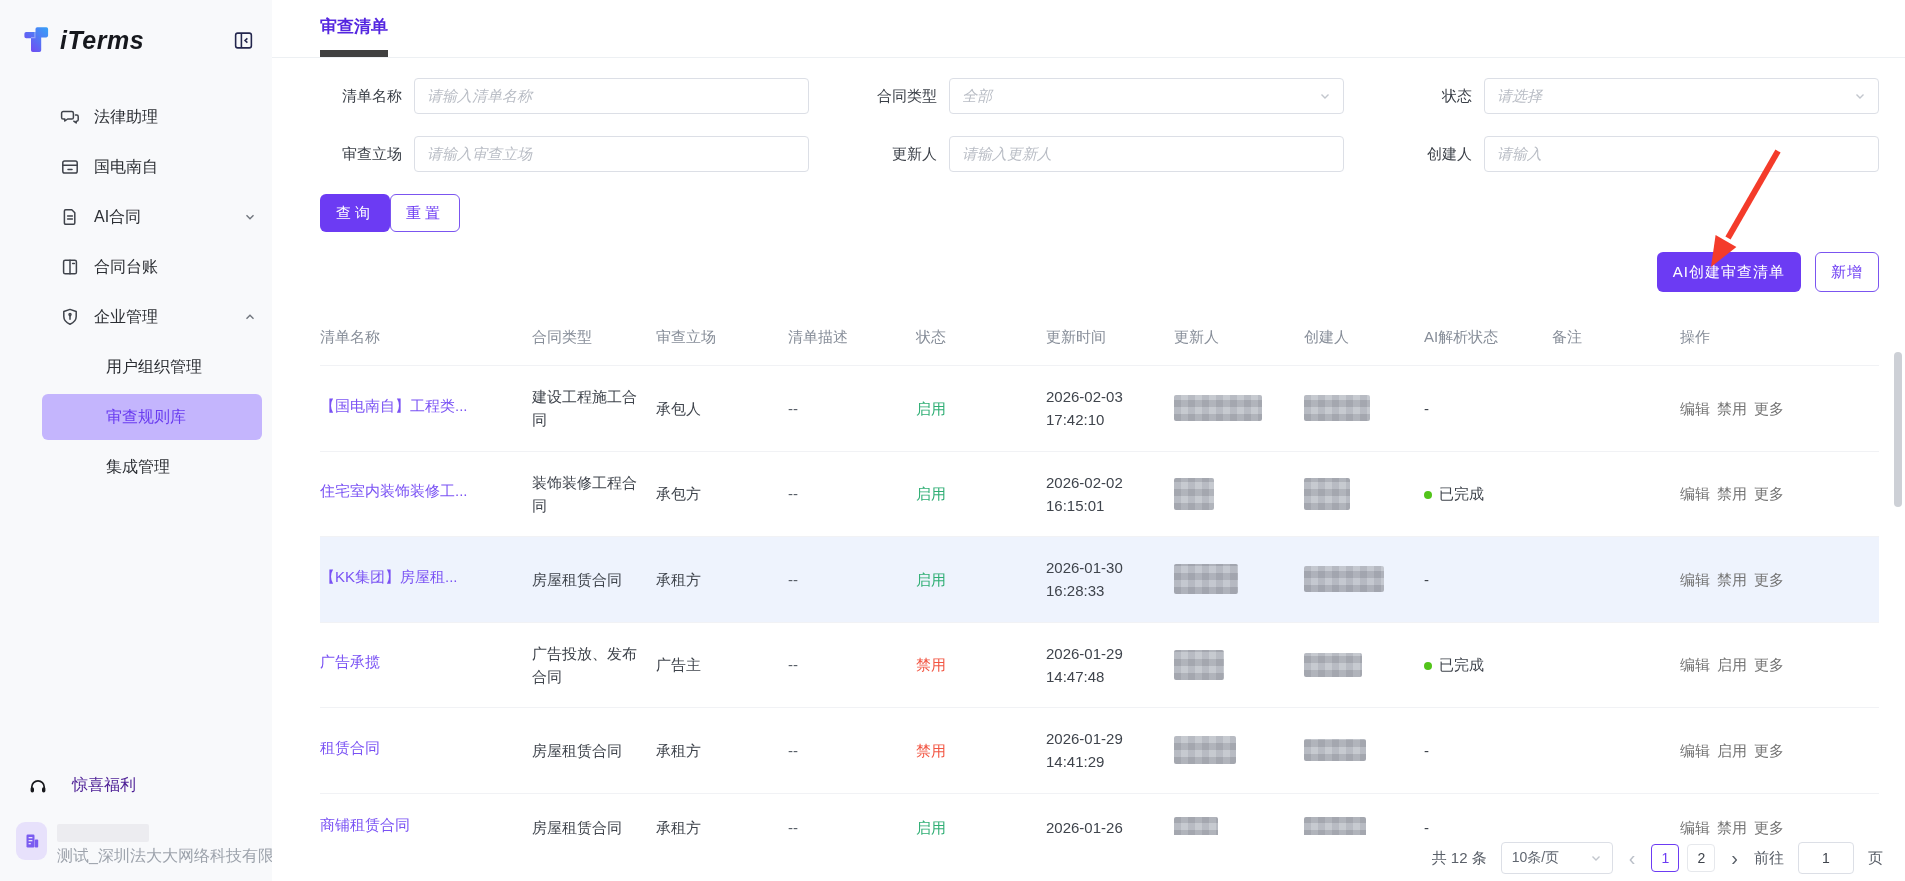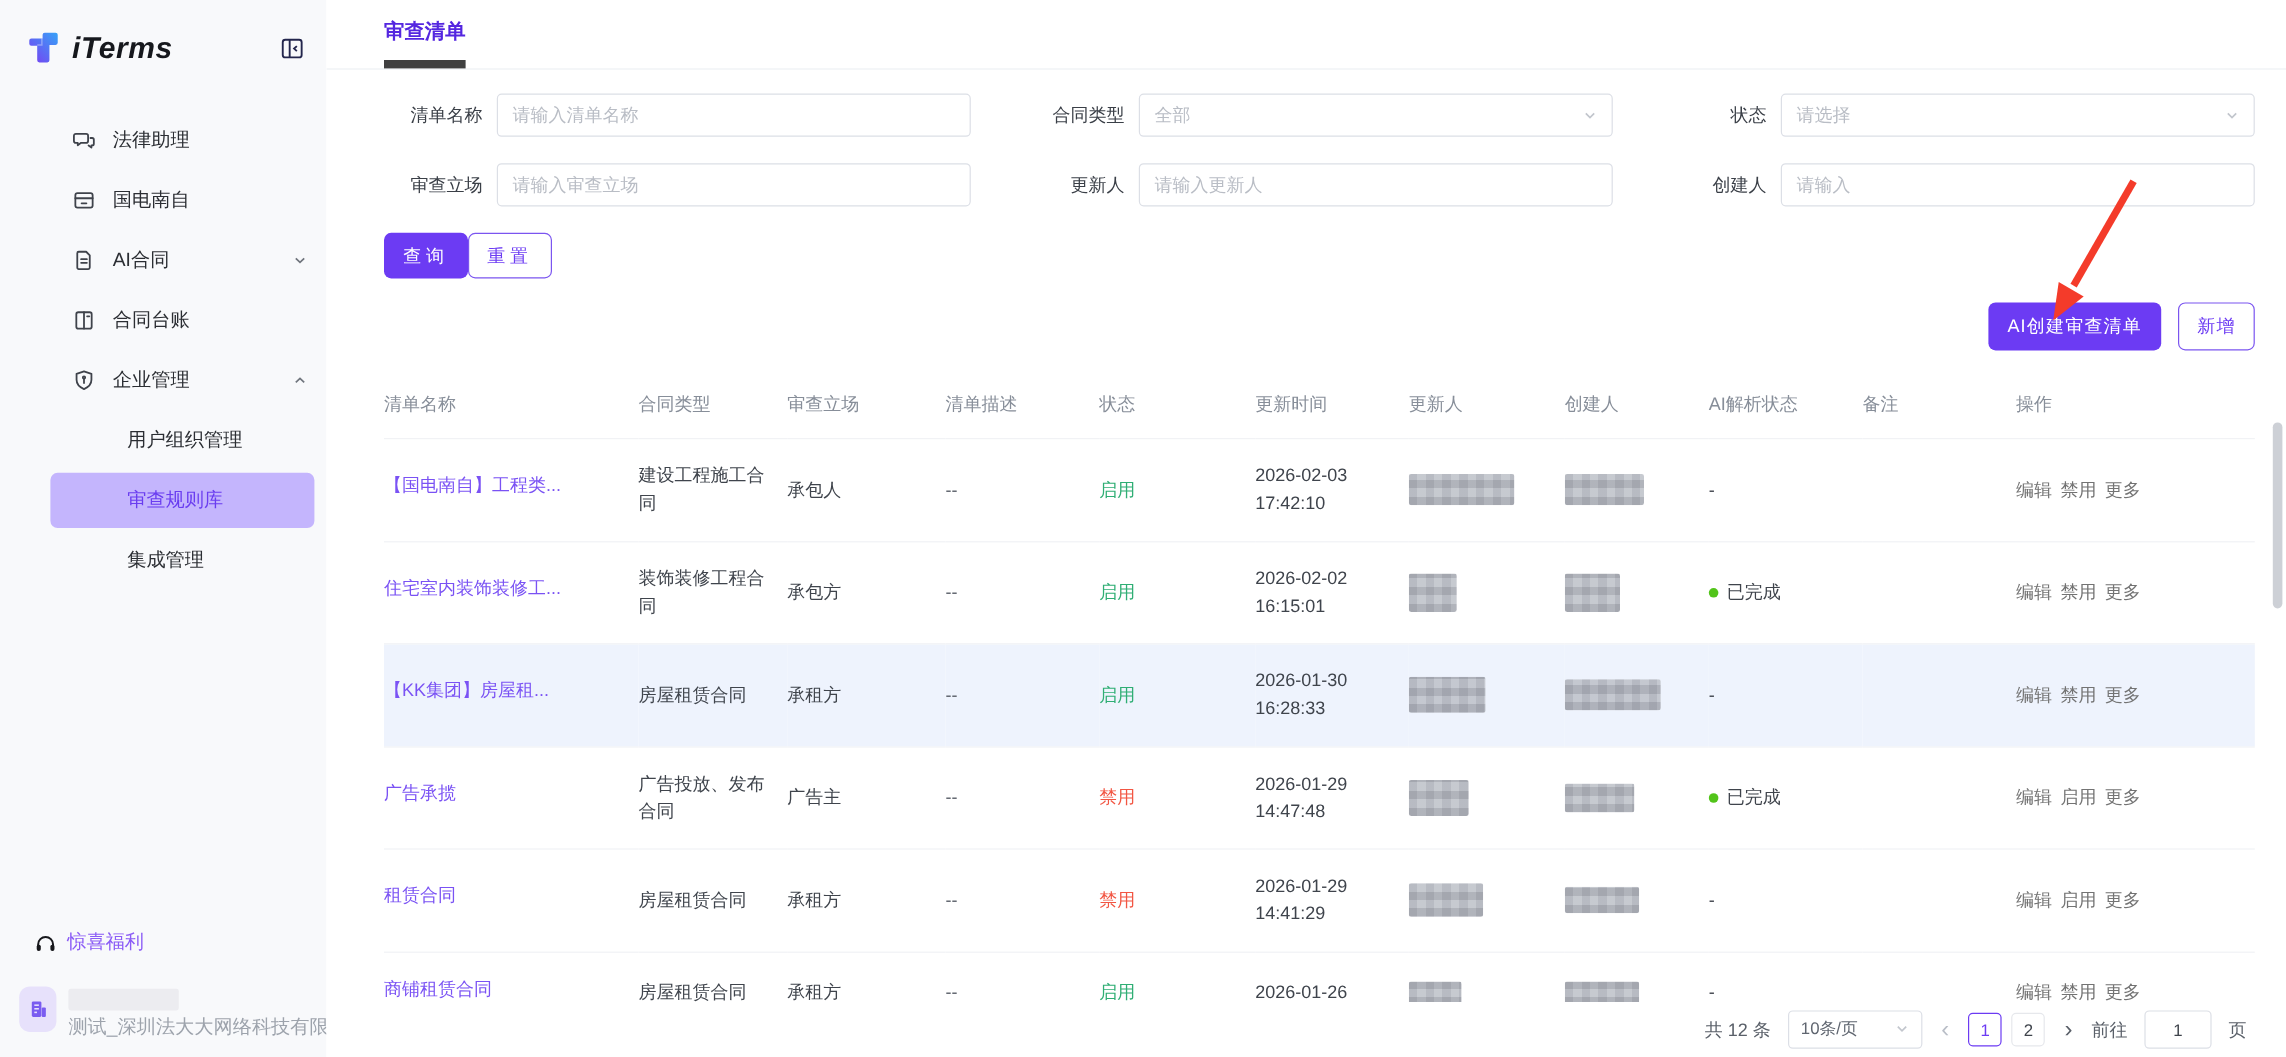--- a/index.html
+++ b/index.html
@@ -13,38 +13,38 @@
   .logo { display:flex; align-items:center; gap:8px; }
   .logo-text { font-size:25px; font-weight:800; font-style:italic; color:#16181d; letter-spacing:.5px; }
   .collapse-btn { margin-left:auto; cursor:pointer; display:flex; color:#23264d; }
   nav { margin-top:28px;margin-left:32px; }
   .nav-item { display:flex; align-items:center; gap:14px; height:46px; padding:0 16px 0 28px; color:#2b2e33; font-size:16px; cursor:pointer; margin:4px 0; }
   .nav-item .mi { display:flex; color:#3f434b; }
   .nav-item .chev { margin-left:auto; color:#70757d; display:flex; }
   .sub-item { display:flex; align-items:center; height:46px; padding-left:64px; font-size:16px; color:#2b2e33; cursor:pointer; margin:4px 10px; border-radius:6px; }
   .sub-item.active { background:#c4b5fd; color:#6a3df0; }
   .side-bottom { margin-top:auto; }
-  .benefit { display:flex; align-items:center; gap:8px; padding:10px 16px 10px 28px; font-size:16px; color:#8b5cf6; cursor:pointer; }
+  .benefit { display:flex; align-items:center; gap:24px; padding:10px 16px 10px 28px; font-size:16px; color:#4c1d95; cursor:pointer; }
   .benefit .mi { color:#17181c; display:flex; }
   .user-row { display:flex; align-items:flex-start; gap:10px; padding:16px 12px 0 16px; }
   .avatar { width:38px; height:38px; border-radius:9px; background:#e7e1fb; color:#7a5cf0; display:flex; align-items:center; justify-content:center; }
   .user-meta { padding-top:2px; min-width:0; }
   .name-blur { width:92px; height:18px; border-radius:2px; background:#ececf0; margin-bottom:4px; }
   .company { font-size:16px; color:#9da3ac; white-space:nowrap; }
 
   
   main { position:relative; flex:1; height:100%; overflow:hidden; background:#fff; }
   .tabbar { height:58px; border-bottom:1px solid #edf0f3; display:flex; align-items:flex-end; padding-left:48px; }
   .tab { color:#5426e0; font-size:17px; font-weight:700; padding-bottom:12px; border-bottom:7px solid #404040; cursor:pointer; }
 
   .content { padding:20px 26px 0 48px; }
   .filter-grid { display:grid; grid-template-columns:1fr 1fr 1fr; column-gap:46px; row-gap:22px; }
   .field { display:flex; align-items:center; }
   .field .flabel { width:82px; min-width:82px; text-align:right; margin-right:12px; color:#3a3f47; font-size:15px; }
-  .control { flex:1; height:36px; border:1px solid #dcdfe6; border-radius:4px; background:#fff; display:flex; align-items:center; padding:0 12px; cursor:text; }
+  .control { flex:1; height:36px; border:1px solid #dcdfe6; border-radius:4px; background:#fff; display:flex; align-items:center; padding:0 12px; cursor:text;font-style:italic; }
   .control.select { cursor:pointer; }
   .control .ph { color:#b9bdc5; font-size:15px; flex:1; white-space:nowrap; overflow:hidden; }
   .control .sel-chev { color:#c2c6cd; display:flex; }
 
   .btn-row { margin-top:22px; display:flex; }
   .btn { height:38px; border-radius:6px; font-size:15px; cursor:pointer; border:none; font-family:inherit; }
   .btn.primary { background:#6c3bf3; color:#fff; padding:0 16px; letter-spacing:4px; }
   .btn.ghost { background:#fff; color:#6c3bf3; border:1px solid #7b55f0; padding:0 15px; letter-spacing:4px; }
   .toolbar-row { margin-top:20px; display:flex; justify-content:flex-end; gap:14px; }
   .toolbar-row .btn { height:40px; letter-spacing:1px; }
@@ -57,21 +57,21 @@
   .green { color:#2fae74; }
   .red { color:#f25643; }
   .dim { color:#5a6069; }
   .blur { border-radius:2px; opacity:.88;
     background-image:repeating-linear-gradient(90deg,#c7c9cf 0 7px,#dadce0 7px 14px),repeating-linear-gradient(0deg,#c3c5cb 0 7px,#e0e2e6 7px 14px);
     background-blend-mode:multiply; }
   .ai-dot { display:inline-block; width:8px; height:8px; border-radius:50%; background:#52c41a; margin-right:7px; }
   .acts a { color:#737373; margin-right:7px; cursor:pointer; text-decoration:none; white-space:nowrap; }
 
   
-  .pagination { position:absolute; left:0; right:15px; bottom:0; height:46px; background:#fff; display:flex; align-items:center; justify-content:flex-end; gap:14px; padding-right:18px; font-size:15px; color:#5a6069; }
+  .pagination { position:absolute; left:0; right:4px; bottom:0; height:46px; background:#fff; display:flex; align-items:center; justify-content:flex-end; gap:14px; padding-right:18px; font-size:15px; color:#5a6069; }
   .size-select { width:112px; height:32px; border:1px solid #dcdfe6; border-radius:4px; display:flex; align-items:center; padding:0 10px; color:#606670; cursor:pointer; }
   .size-select .ph { flex:1; font-size:14px; }
   .pg-arrow { font-size:20px; line-height:1; color:#b9bec7; cursor:pointer; padding:0 2px; }
   .pg-arrow.next { color:#5a6069; }
   .page-btn { width:28px; height:28px; border-radius:4px; border:1px solid #e6e8ec; background:#fff; color:#3f444c; font-size:14px; display:flex; align-items:center; justify-content:center; cursor:pointer; }
   .page-btn.current { border-color:#6c3bf3; color:#6c3bf3; }
   .goto-input { width:56px; height:32px; border:1px solid #dcdfe6; border-radius:4px; text-align:center; font-size:14px; color:#3f444c; font-family:inherit; }
 
   .scroll-thumb { position:absolute; right:3px; top:352px; width:8px; height:155px; border-radius:4px; background:#cdd0d6; cursor:grab; }
   .arrow-annotation { position:absolute; left:1400px; top:118px; pointer-events:none; }

